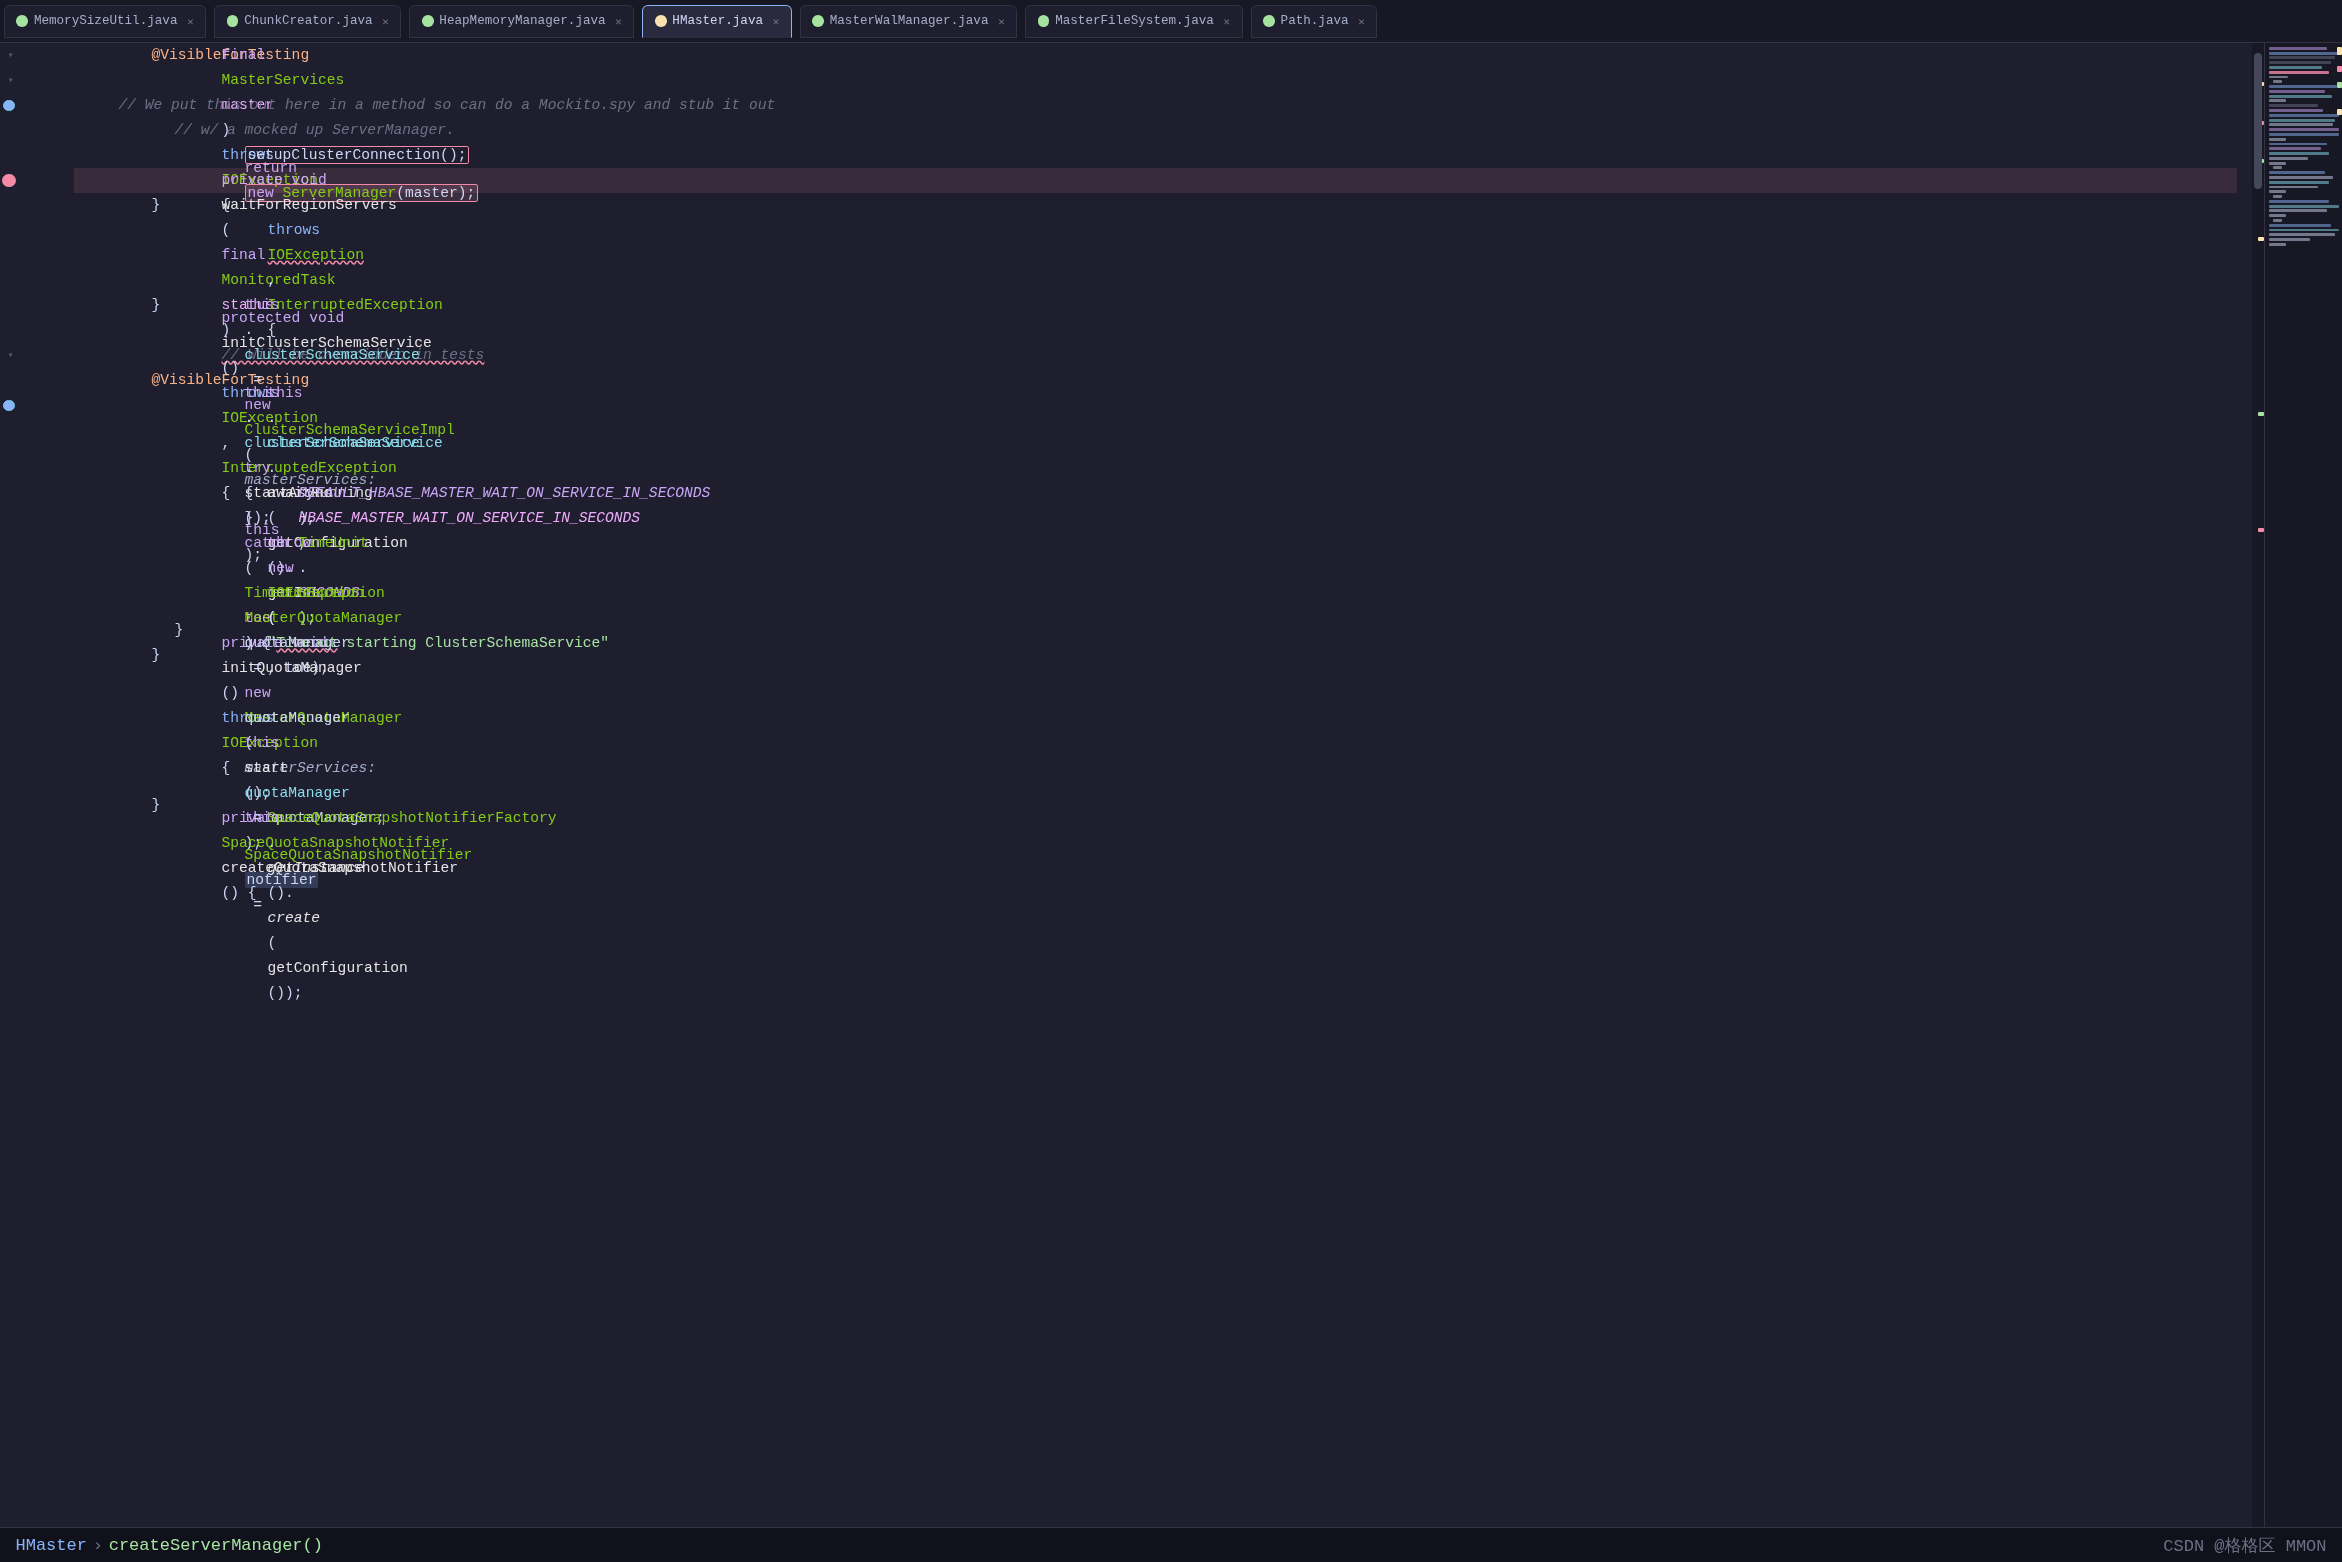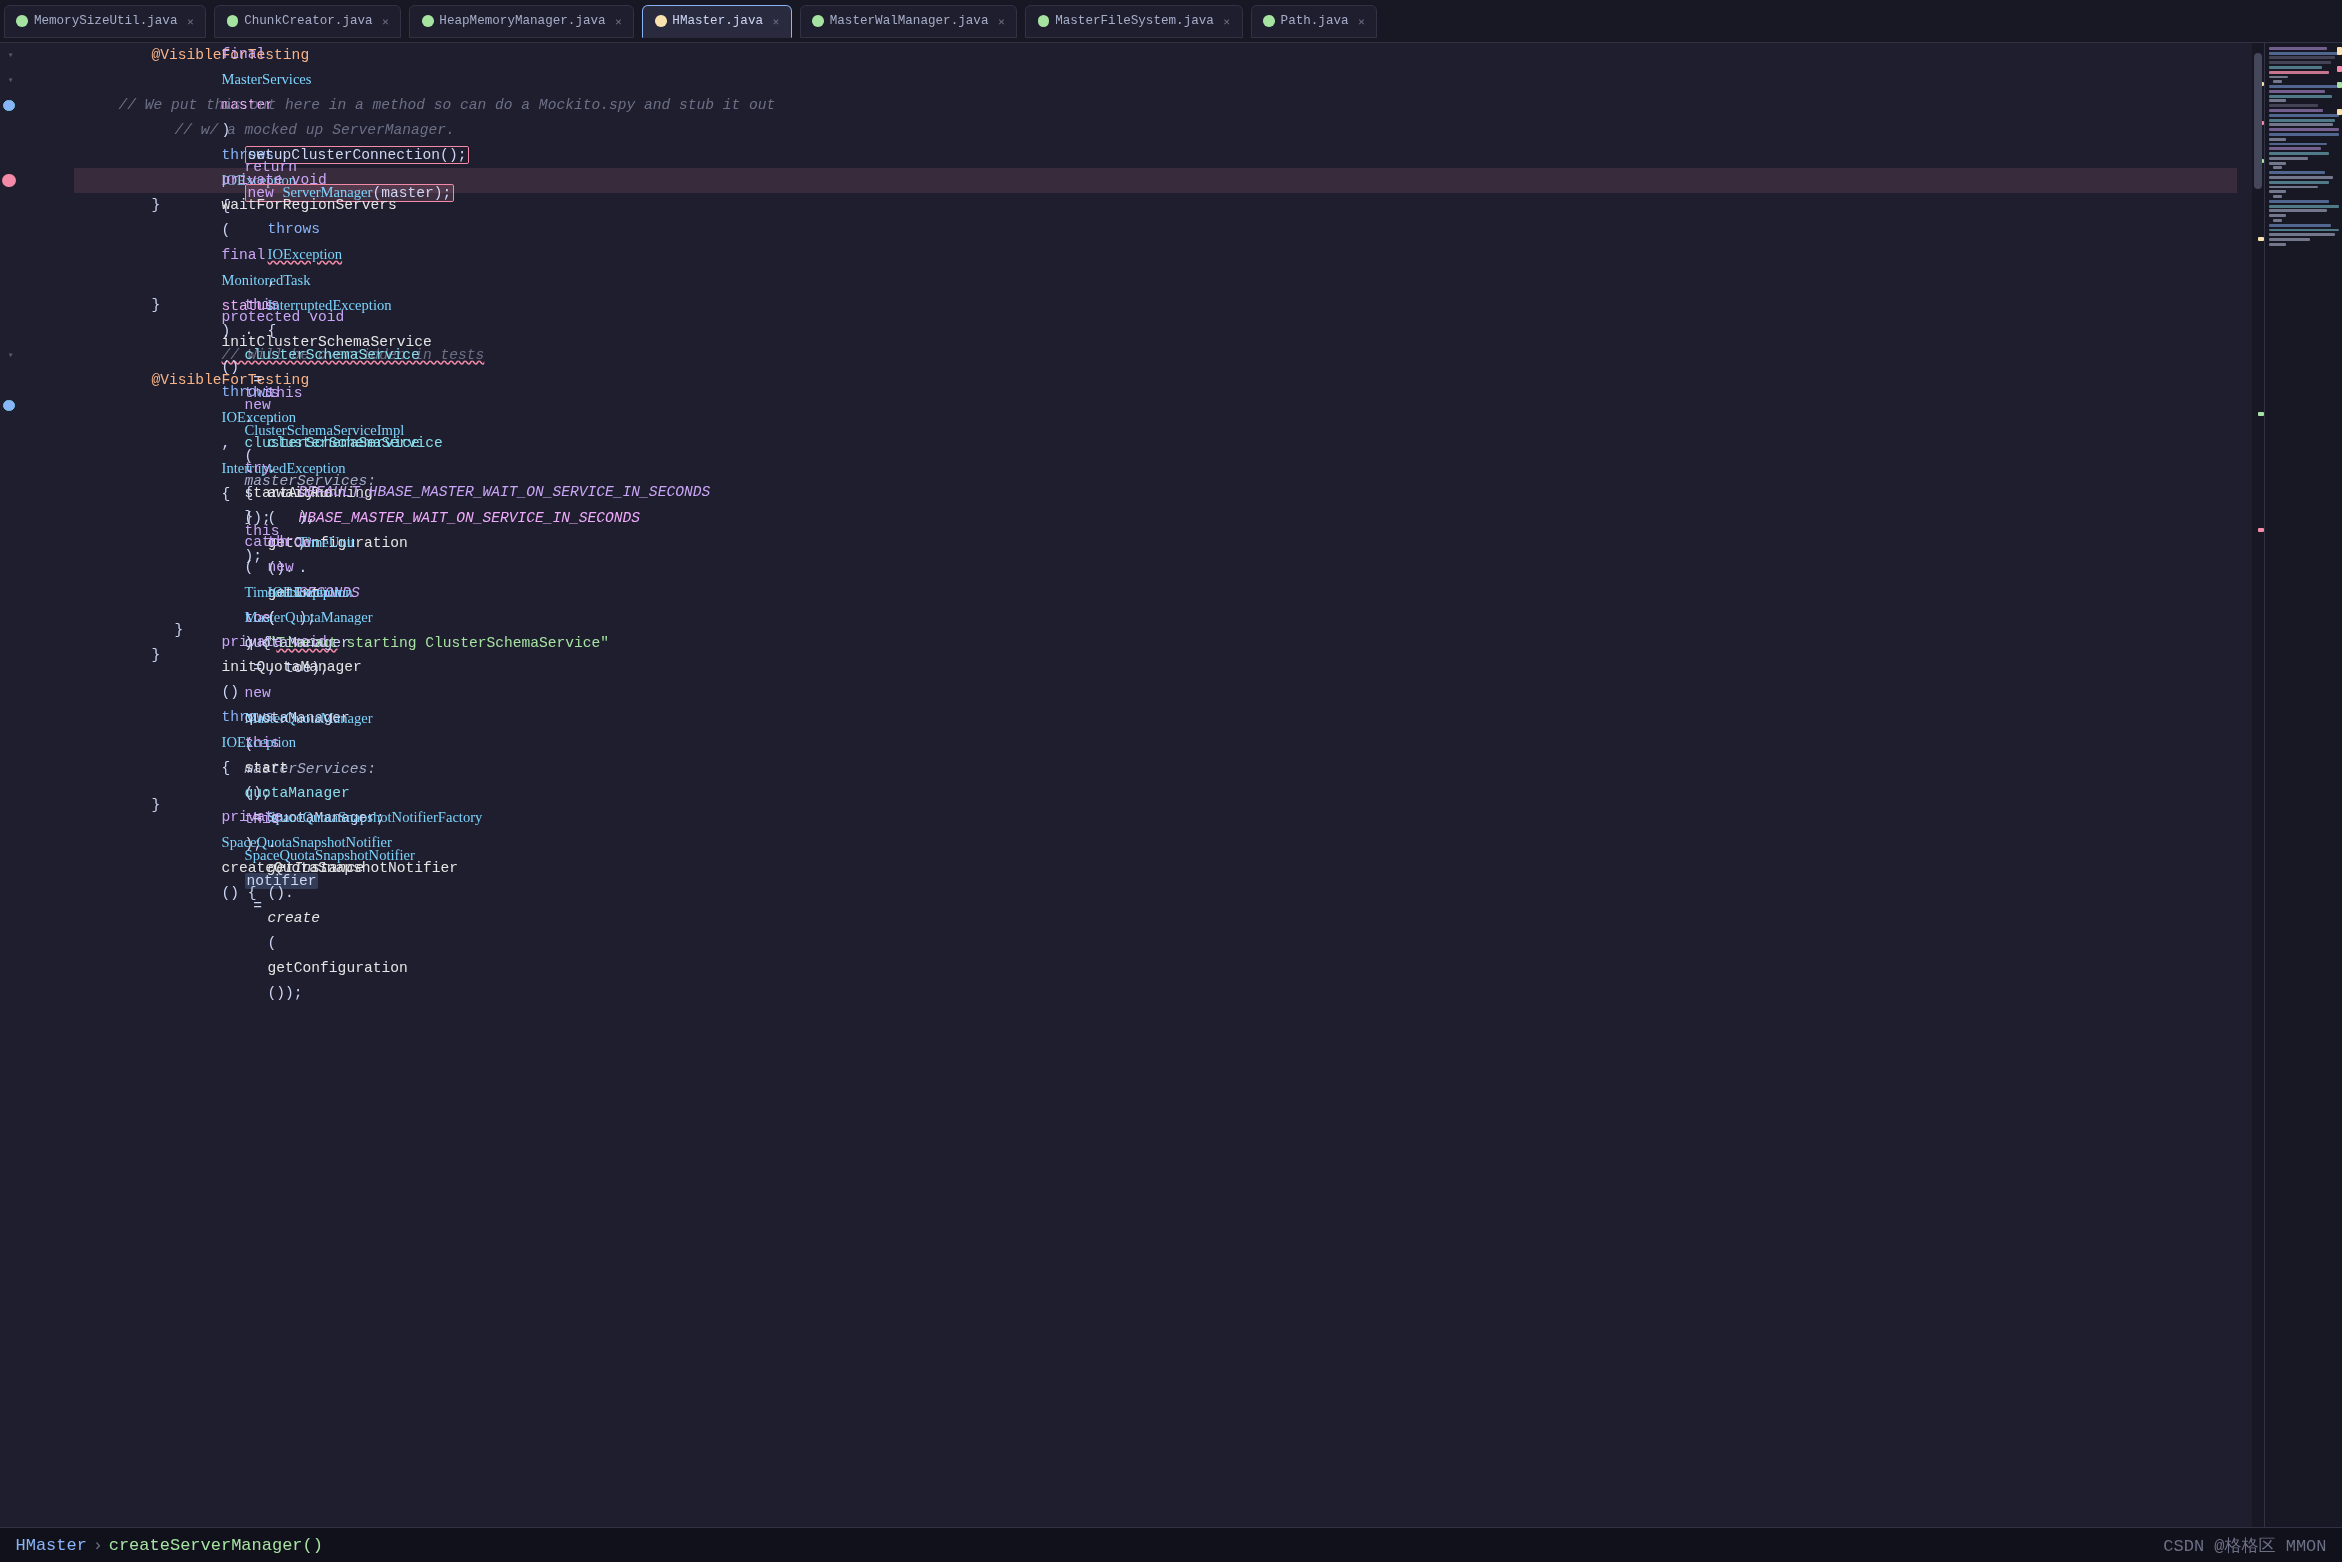--- a/index.html
+++ b/index.html
@@ -130,21 +130,21 @@
       font-size: 14.6px;
       line-height: 25px;
       position: relative;
     }
     .line.highlighted {
       background: rgba(243, 139, 168, 0.12);
     }
     
     .kw { color: #cba6f7; } 
     .kw2 { color: #89b4fa; } 
-    .type { color: #7dd3fc; font-family: Liberation Serif, serif; } 
+    .type { color: #84cc16; } 
     .method { color: #e5e5e5; } 
     .string { color: #a6e3a1; } 
     .comment { color: #6c7086; font-style: italic; } 
     .annotation { color: #fab387; } 
     .param { color: #f0abfc; } 
     .italic { font-style: italic; }
     .underline { text-decoration: underline; text-decoration-style: wavy; text-decoration-color: #f38ba8; }
     .box-outline {
       border: 1.5px solid #f38ba8;
       border-radius: 1.9px;

